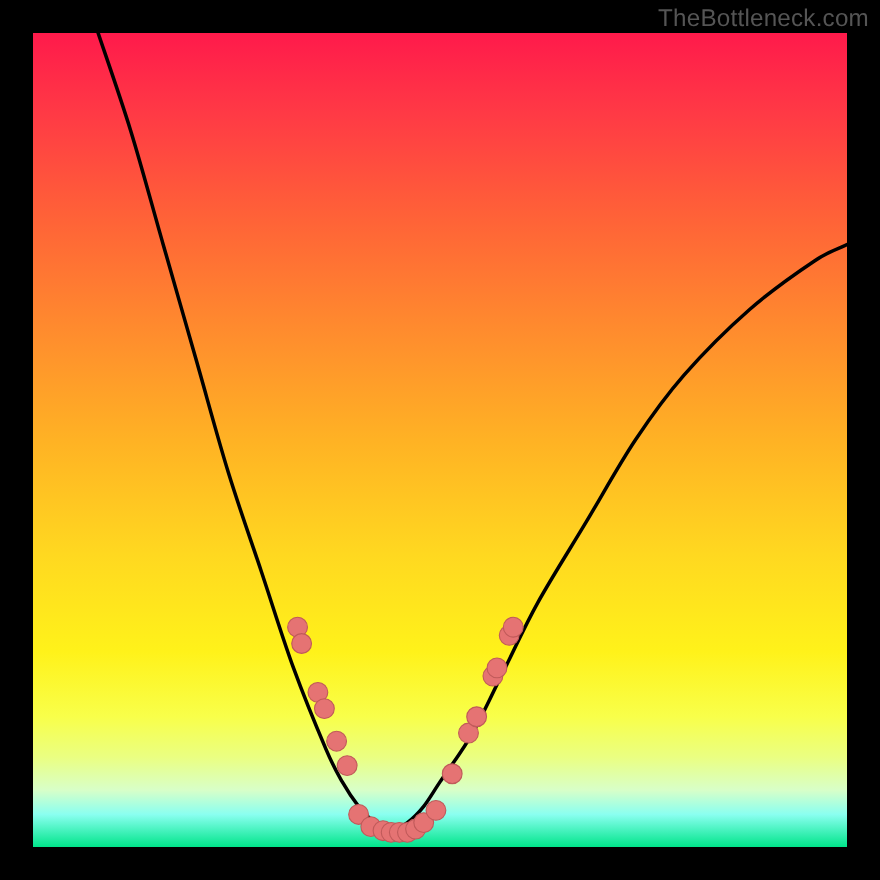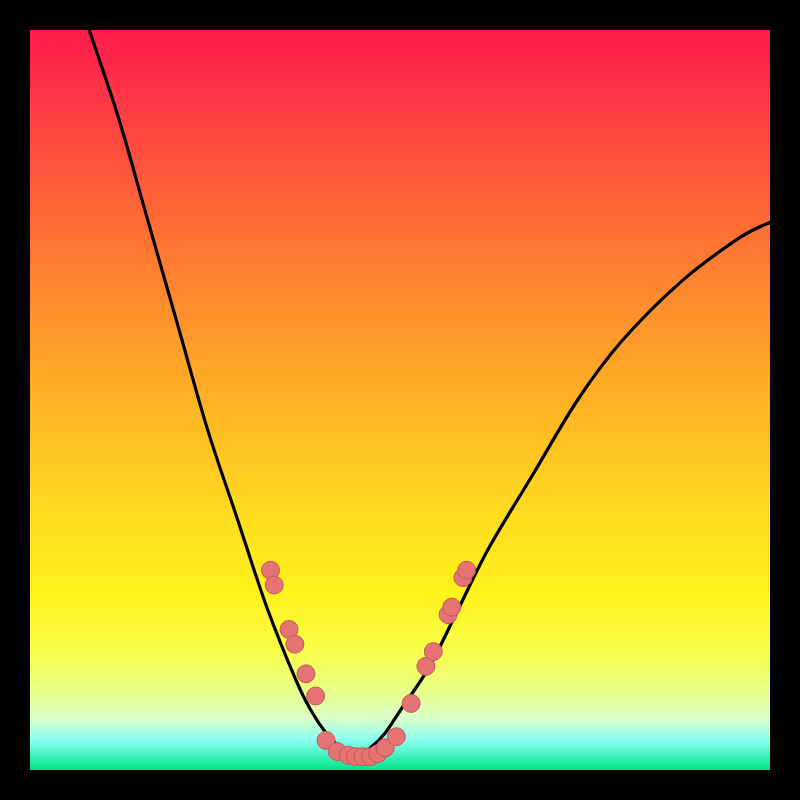--- a/index.html
+++ b/index.html
@@ -56,20 +56,21 @@
     top: 0;
     left: 0;
     width: 740px;
     height: 740px;
   }
 </style>
 </head>
 <body>
 
 <div class="frame">
+  <div class="watermark">TheBottleneck.com</div>
   <div class="plot-area">
     <svg class="curve" viewBox="0 0 740 740" preserveAspectRatio="none">
       <g id="curve-group">
           <path d="M 59.2 0.0 C 64.1 14.8, 78.9 56.7, 88.8 88.8 C 98.7 120.9, 108.5 157.9, 118.4 192.4 C 128.3 226.9, 138.1 261.5, 148.0 296.0 C 157.9 330.5, 167.7 367.5, 177.6 399.6 C 187.5 431.7, 197.3 458.8, 207.2 488.4 C 217.1 518.0, 226.9 550.1, 236.8 577.2 C 246.7 604.3, 259.0 633.9, 266.4 651.2 C 273.8 668.5, 276.3 672.2, 281.2 680.8 C 286.1 689.4, 291.1 696.8, 296.0 703.0 C 300.9 709.2, 305.9 714.1, 310.8 717.8 C 315.7 721.5, 320.7 725.2, 325.6 725.2 C 330.5 725.2, 335.5 721.5, 340.4 717.8 C 345.3 714.1, 350.3 709.2, 355.2 703.0 C 360.1 696.8, 362.6 691.9, 370.0 680.8 C 377.4 669.7, 389.7 653.7, 399.6 636.4 C 409.5 619.1, 419.3 596.9, 429.2 577.2 C 439.1 557.5, 446.5 540.2, 458.8 518.0 C 471.1 495.8, 488.4 468.7, 503.2 444.0 C 518.0 419.3, 532.8 392.2, 547.6 370.0 C 562.4 347.8, 574.7 330.5, 592.0 310.8 C 609.3 291.1, 631.5 268.9, 651.2 251.6 C 670.9 234.3, 695.6 217.1, 710.4 207.2 C 725.2 197.3, 735.1 194.9, 740.0 192.4" fill="none" stroke="#000000" stroke-width="3.2" stroke-linecap="round"></path>
         </g>
       <g id="marker-group">
           <circle cx="240.5" cy="540.2" r="9" fill="#e57373" stroke="#c05a5a" stroke-width="1"></circle>
           <circle cx="244.2" cy="555.0" r="9" fill="#e57373" stroke="#c05a5a" stroke-width="1"></circle>
           <circle cx="259.0" cy="599.4" r="9" fill="#e57373" stroke="#c05a5a" stroke-width="1"></circle>
           <circle cx="264.9" cy="614.2" r="9" fill="#e57373" stroke="#c05a5a" stroke-width="1"></circle>

